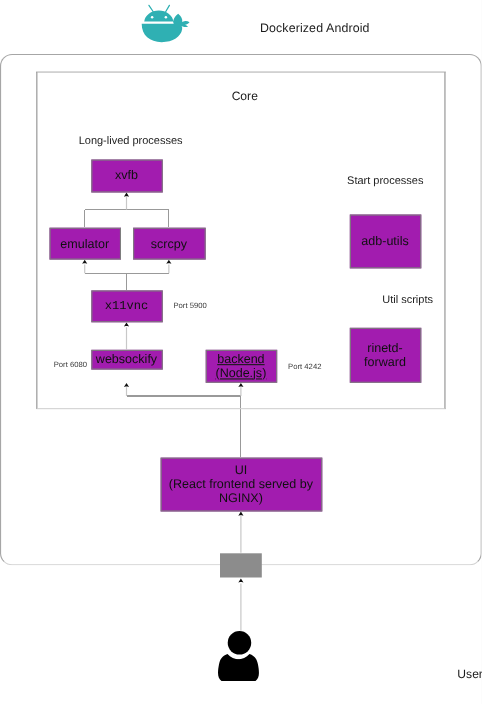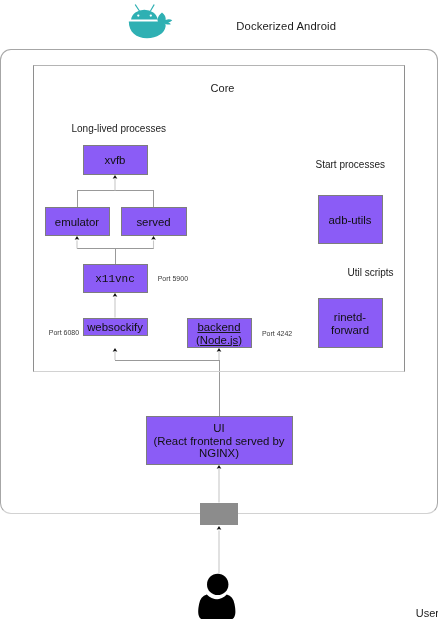--- a/index.html
+++ b/index.html
@@ -22,21 +22,21 @@
               border:1px solid #8e8e8e;border-bottom-color:#d2d2d2;border-top-color:#b4b4b4;}
   .core-label{left:3.5px;top:81.7px;width:438px;text-align:center;font-size:11px;color:#1b1b1b;}
 
   
   .grp{font-size:10px;color:#1b1b1b;}
   .grp1{left:71.5px;top:122.5px;}
   .grp2{left:315.5px;top:158.5px;}
   .grp3{left:327.5px;top:266.5px;margin-left:20px;}
 
   
-  .node{position:absolute;box-sizing:border-box;border:1px solid #7d7d7d;background:#8b5cf6;
+  .node{position:absolute;box-sizing:border-box;border:1px solid #7d7d7d;background:#a21caf;
         display:flex;align-items:center;justify-content:center;}
   .nl{font-size:11.4px;color:#101010;text-align:center;line-height:12.8px;white-space:pre;position:relative;top:1px;}
   .mono{font-family:"Liberation Mono",monospace;font-size:11px;}
   .n-xvfb{left:82.5px;top:144.5px;width:65px;height:30px;}
   .n-emulator{left:44.5px;top:206.5px;width:65px;height:29px;}
   .n-scrcpy{left:120.5px;top:206.5px;width:66px;height:29px;}
   .n-x11vnc{left:82.5px;top:263.5px;width:65px;height:29px;}
   .n-websockify{left:82.5px;top:317.5px;width:65px;height:18px;}
   .n-backend{left:186.5px;top:317.5px;width:65px;height:30px;text-decoration:underline;}
   .n-adb{left:317.5px;top:194.5px;width:65px;height:49px;}
@@ -120,21 +120,21 @@
 <div class="txt grp grp2">Start processes</div>
 <div class="txt grp grp3">Util scripts</div>
 
 <div class="node n-xvfb">
     <span class="nl">xvfb</span>
   </div>
 <div class="node n-emulator">
     <span class="nl">emulator</span>
   </div>
 <div class="node n-scrcpy">
-    <span class="nl">served</span>
+    <span class="nl">scrcpy</span>
   </div>
 <div class="node n-x11vnc">
     <span class="nl mono">x11vnc</span>
   </div>
 <div class="node n-websockify">
     <span class="nl">websockify</span>
   </div>
 <div class="node n-backend">
     <span class="nl ml">backend
 (Node.js)</span>

